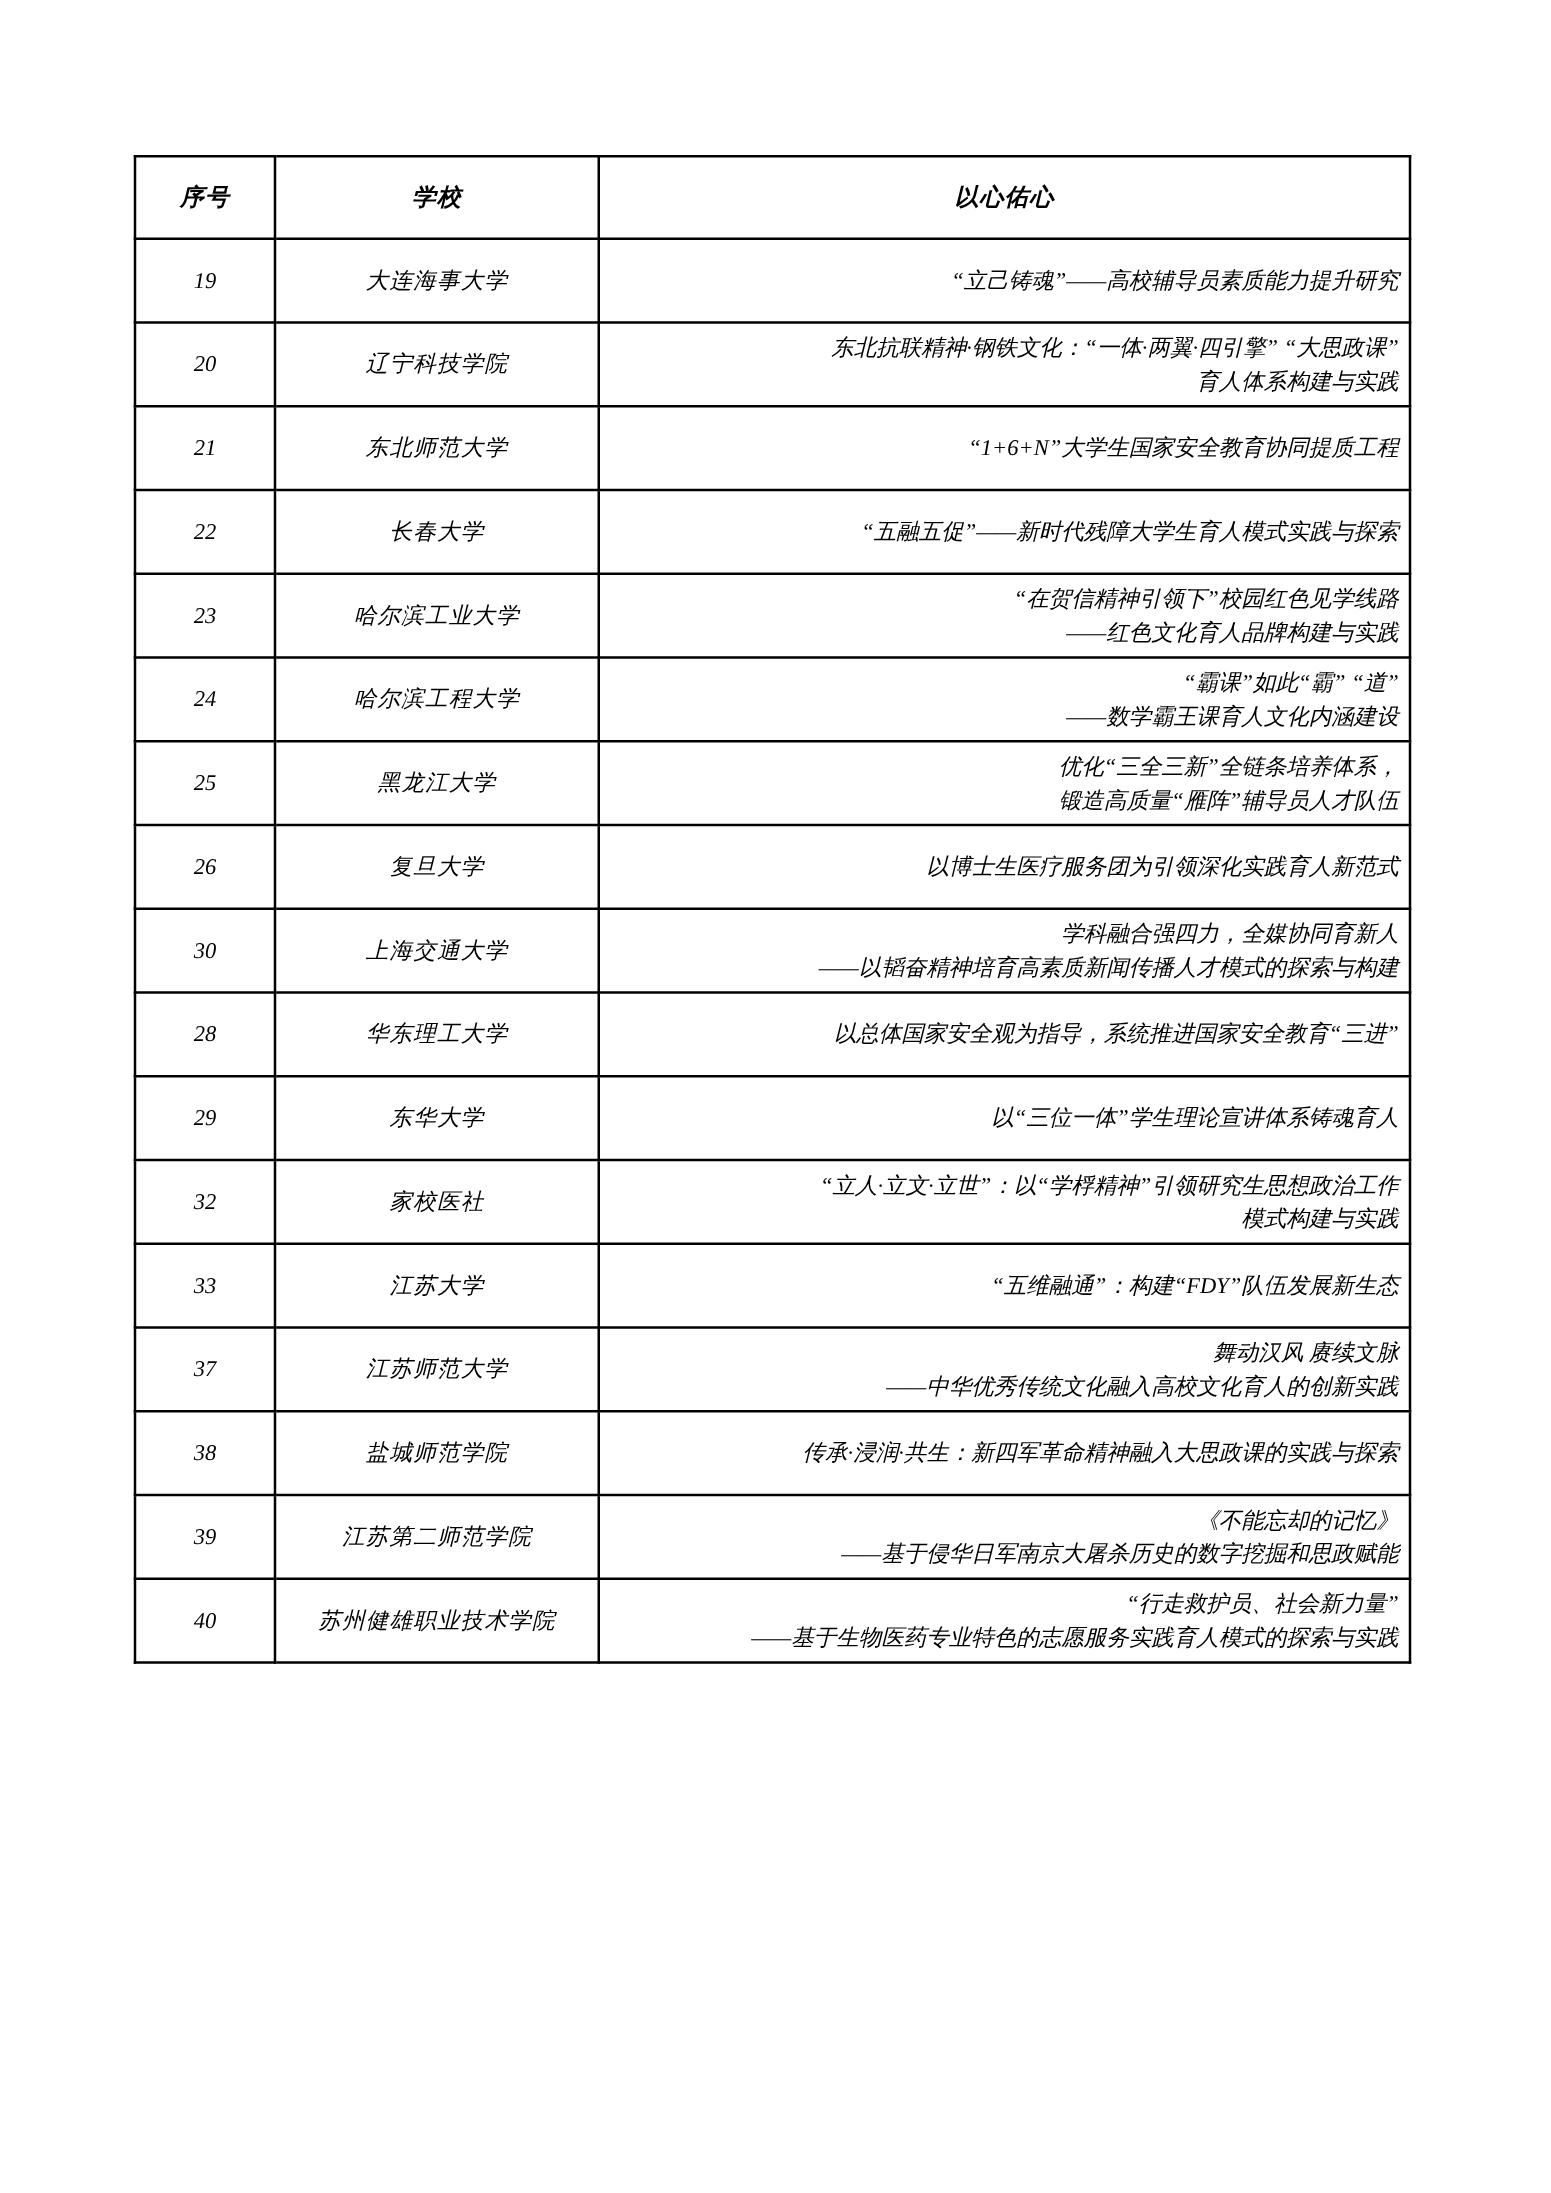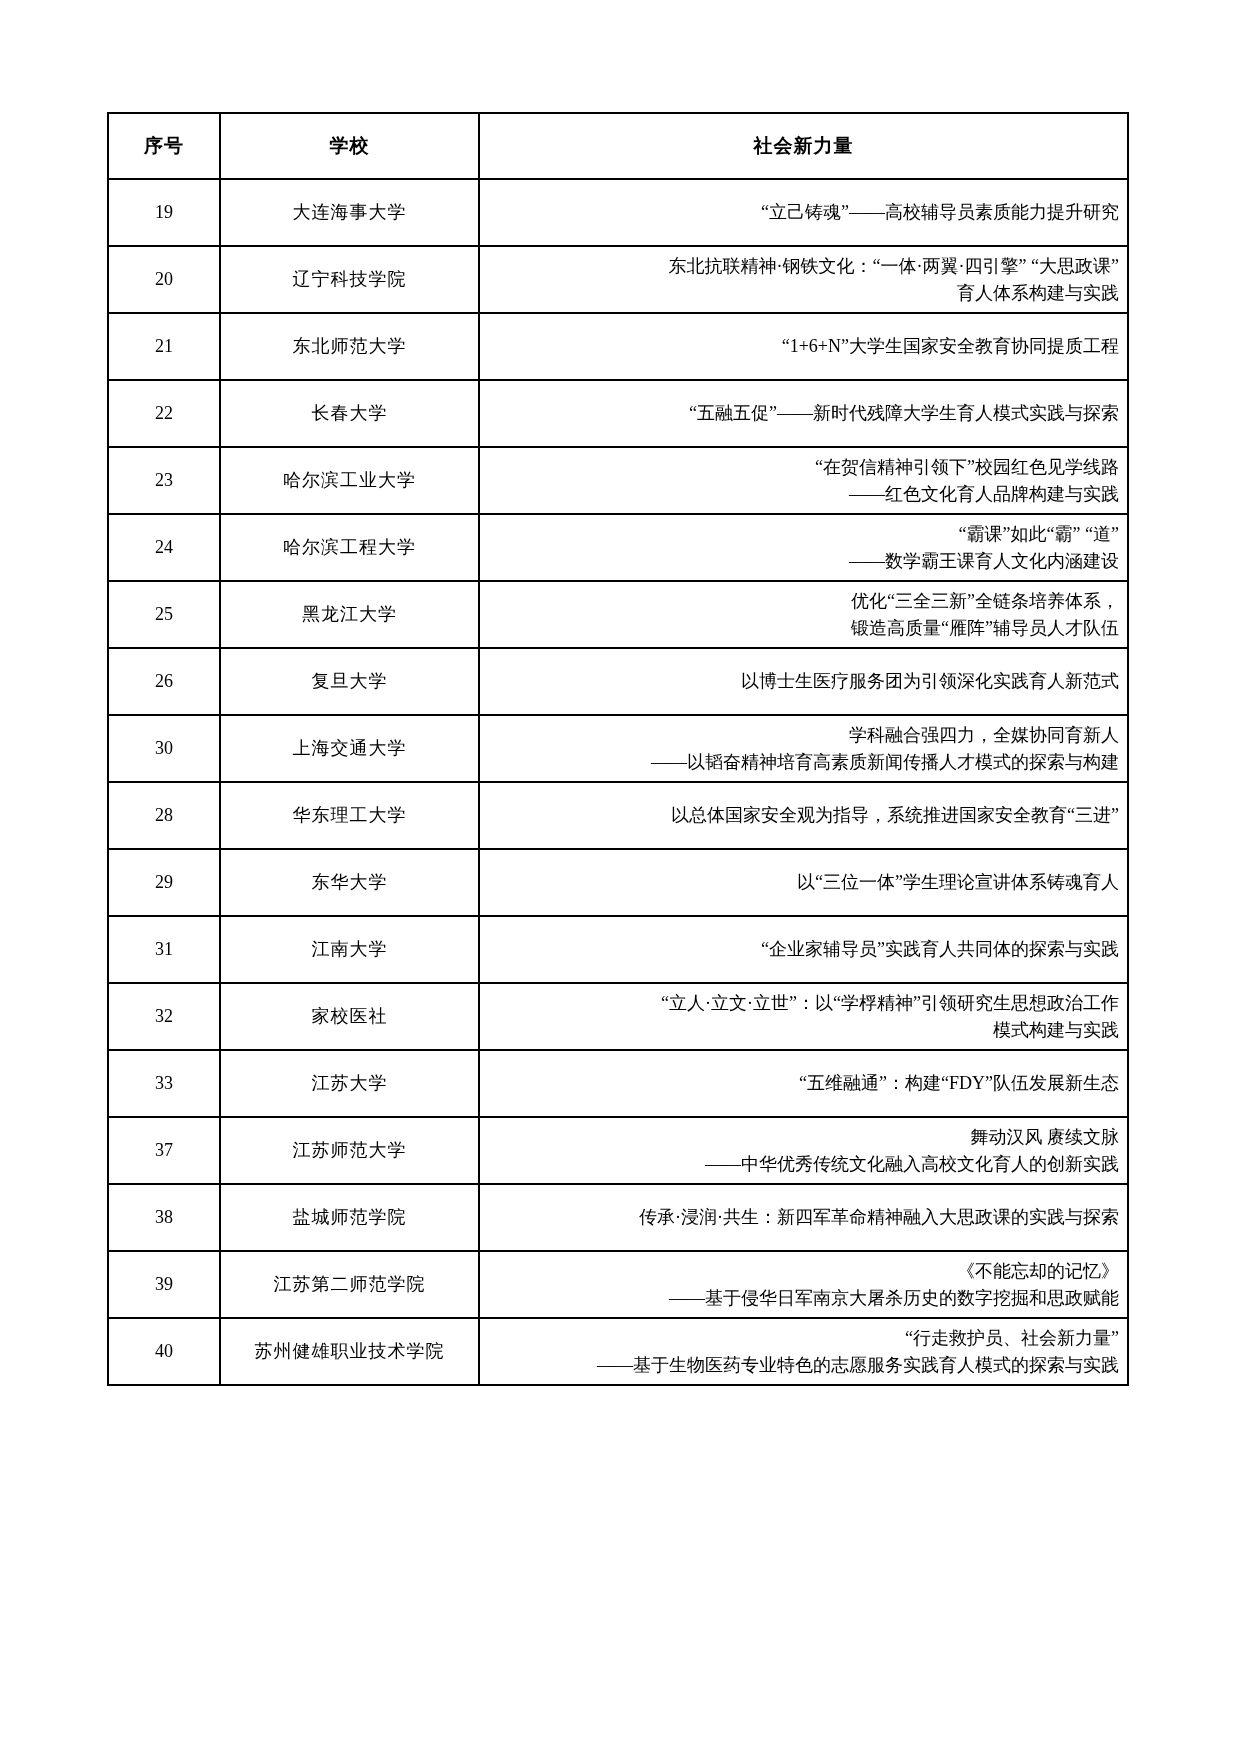--- a/index.html
+++ b/index.html
@@ -12,24 +12,25 @@
   .page {
     position: relative;
     width: 1241px;
     height: 1754px;
     background: #ffffff;
     overflow: hidden;
   }
   table.award-table {
     position: absolute;
     left: 107px;
-    top: 112px;
+    top: 124px;
     width: 1020px;
     border-collapse: collapse;
     table-layout: fixed;
+    font-style: italic;
   }
   table.award-table col.c-no     { width: 112px; }
   table.award-table col.c-school { width: 259px; }
   table.award-table col.c-proj   { width: 649px; }
   table.award-table th,
   table.award-table td {
     border: 2px solid #000000;
     text-align: center;
     vertical-align: middle;
     padding: 2px 8px;
@@ -65,21 +66,21 @@
   <table class="award-table">
     <colgroup>
       <col class="c-no">
       <col class="c-school">
       <col class="c-proj">
     </colgroup>
     <thead>
       <tr>
         <th>序号</th>
         <th>学校</th>
-        <th>社会新力量</th>
+        <th>以心佑心</th>
       </tr>
     </thead>
     <tbody>
         <tr>
           <td class="cell-no">19</td>
           <td class="cell-school">大连海事大学</td>
           <td class="cell-project">
             <div class="pline">“立己铸魂”——高校辅导员素质能力提升研究</div>
           </td>
         </tr>
@@ -149,27 +150,20 @@
           <td class="cell-school">华东理工大学</td>
           <td class="cell-project">
             <div class="pline">以总体国家安全观为指导，系统推进国家安全教育“三进”</div>
           </td>
         </tr>
         <tr>
           <td class="cell-no">29</td>
           <td class="cell-school">东华大学</td>
           <td class="cell-project">
             <div class="pline">以“三位一体”学生理论宣讲体系铸魂育人</div>
-          </td>
-        </tr>
-        <tr>
-          <td class="cell-no">31</td>
-          <td class="cell-school">江南大学</td>
-          <td class="cell-project">
-            <div class="pline">“企业家辅导员”实践育人共同体的探索与实践</div>
           </td>
         </tr>
         <tr>
           <td class="cell-no">32</td>
           <td class="cell-school">家校医社</td>
           <td class="cell-project">
             <div class="pline">“立人·立文·立世”：以“学桴精神”引领研究生思想政治工作</div>
             <div class="pline">模式构建与实践</div>
           </td>
         </tr>

